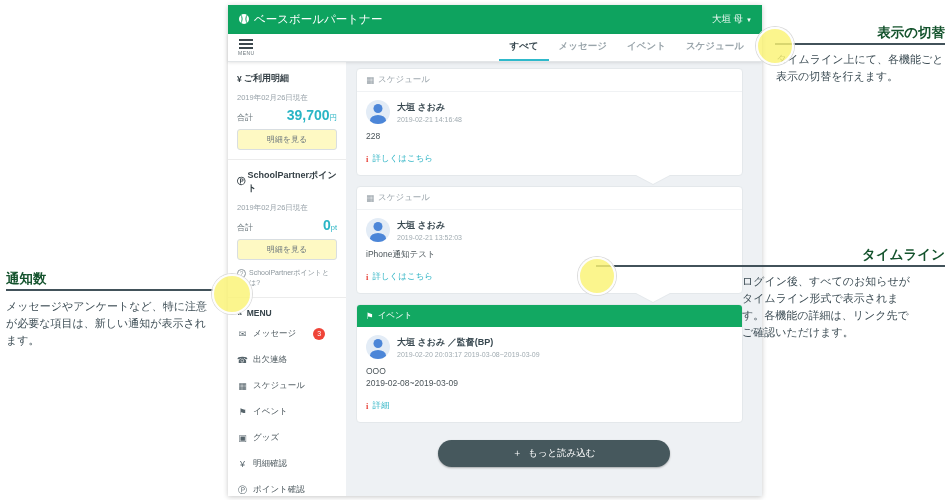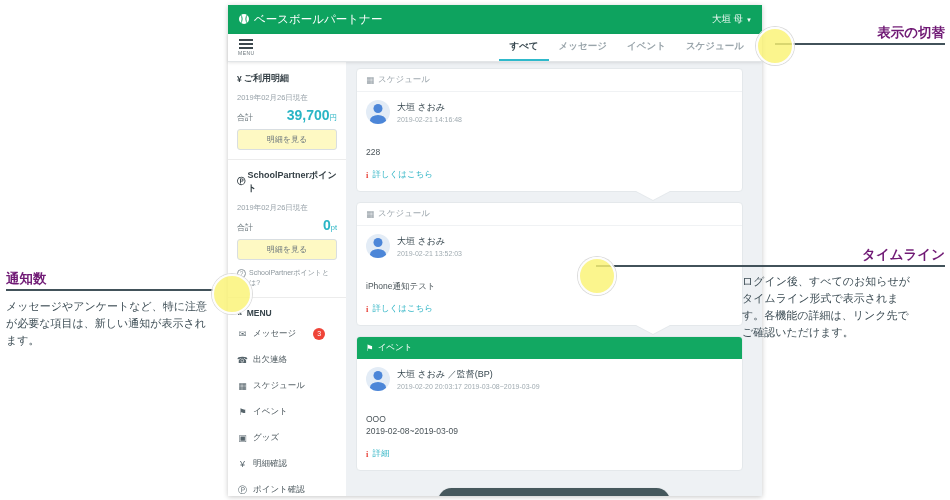--- a/index.html
+++ b/index.html
@@ -62,35 +62,35 @@
   .card-hd { padding:5px 9px; font-size:8.5px; color:#97a1a8; border-bottom:1px solid #f0f2f4;
     display:flex; gap:4px; align-items:center; }
   .card-hd.green { background:#12a862; color:#fff; border-bottom:none; border-radius:3px 3px 0 0; }
   .card-bd { padding:8px 9px 10px; }
   .person { display:flex; gap:7px; align-items:center; }
   .avatar { width:24px; height:24px; border-radius:50%; background:#e3ecf6; position:relative; overflow:hidden; flex:none; }
   .avatar::before { content:""; position:absolute; top:4px; left:50%; transform:translateX(-50%);
     width:9px; height:9px; border-radius:50%; background:#4c86d8; }
   .avatar::after { content:""; position:absolute; top:15px; left:50%; transform:translateX(-50%);
     width:16px; height:11px; border-radius:50% 50% 0 0; background:#4c86d8; }
-  .p-name { font-size:9px; font-weight:normal; color:#37474f; }
+  .p-name { font-size:9px; font-weight:bold; color:#37474f; }
   .p-time { font-size:7px; color:#a0abb1; margin-top:2px; }
-  .card-text { font-size:8.5px; color:#4a5459; margin-top:22px; line-height:1.5; }
+  .card-text { font-size:8.5px; color:#4a5459; margin-top:6px; line-height:1.5; }
   .card-link { margin-top:10px; font-size:8.5px; display:flex; gap:4px; align-items:center; }
   .info-i { color:#e8453c; font-weight:bold; font-family:"Liberation Serif",serif; }
   .tlink { color:#2cb3c4; }
   .tail { position:absolute; bottom:-9px; right:72px; width:0; height:0;
     border-left:17px solid transparent; border-right:17px solid transparent;
     border-top:9px solid #fff; filter:drop-shadow(0 1px 0 #e4e8eb); }
   .load-more { width:232px; margin:17px auto 0; background:#46585d; color:#fff;
     border-radius:14px; padding:7px 0; font-size:9.5px; text-align:center;
     box-shadow:0 1px 2px rgba(0,0,0,.3); display:flex; justify-content:center; gap:6px; }
 
   
-  .ann-title { position:absolute; font-size:13.5px; font-weight:bold; color:#701a75; z-index:3; }
+  .ann-title { position:absolute; font-size:13.5px; font-weight:bold; color:#14532d; z-index:3; }
   .ann-line { position:absolute; height:2px; background:#42525a; z-index:4; }
   .ann-body { position:absolute; font-size:11px; color:#3d4d55; line-height:1.55; z-index:3; }
   .t-right { text-align:right; }
   .spot { position:absolute; border-radius:50%; background:rgba(250,243,116,.82);
     border:2px solid #fdfdfd; box-shadow:0 0 0 1px #dcdcdc; z-index:5; }
 </style>
 </head>
 <body>
 
 <div class="canvas">
@@ -280,20 +280,21 @@
     </div>
   </div>
 
   <div class="ann-title" style="left:6px; top:270px;">通知数</div>
   <div class="ann-line" style="left:6px; top:289px; width:208px;"></div>
   <div class="ann-body" style="left:6px; top:298px; width:202px;">メッセージやアンケートなど、特に注意が必要な項目は、新しい通知が表示されます。</div>
   <div class="spot" style="left:212px; top:274px; width:40px; height:40px;"></div>
 
   <div class="ann-title t-right" style="left:775px; top:24px; width:170px;">表示の切替</div>
   <div class="ann-line" style="left:775px; top:43px; width:170px;"></div>
+  <div class="ann-body" style="left:776px; top:51px; width:172px;">タイムライン上にて、各機能ごと表示の切替を行えます。</div>
   <div class="spot" style="left:756px; top:27px; width:38px; height:38px;"></div>
 
   <div class="ann-title t-right" style="left:775px; top:246px; width:170px;">タイムライン</div>
   <div class="ann-line" style="left:596px; top:265px; width:349px;"></div>
   <div class="ann-body" style="left:742px; top:273px; width:170px;">ログイン後、すべてのお知らせがタイムライン形式で表示されます。各機能の詳細は、リンク先でご確認いただけます。</div>
   <div class="spot" style="left:578px; top:257px; width:38px; height:38px;"></div>
 
 </div>
 
 </body></html>

